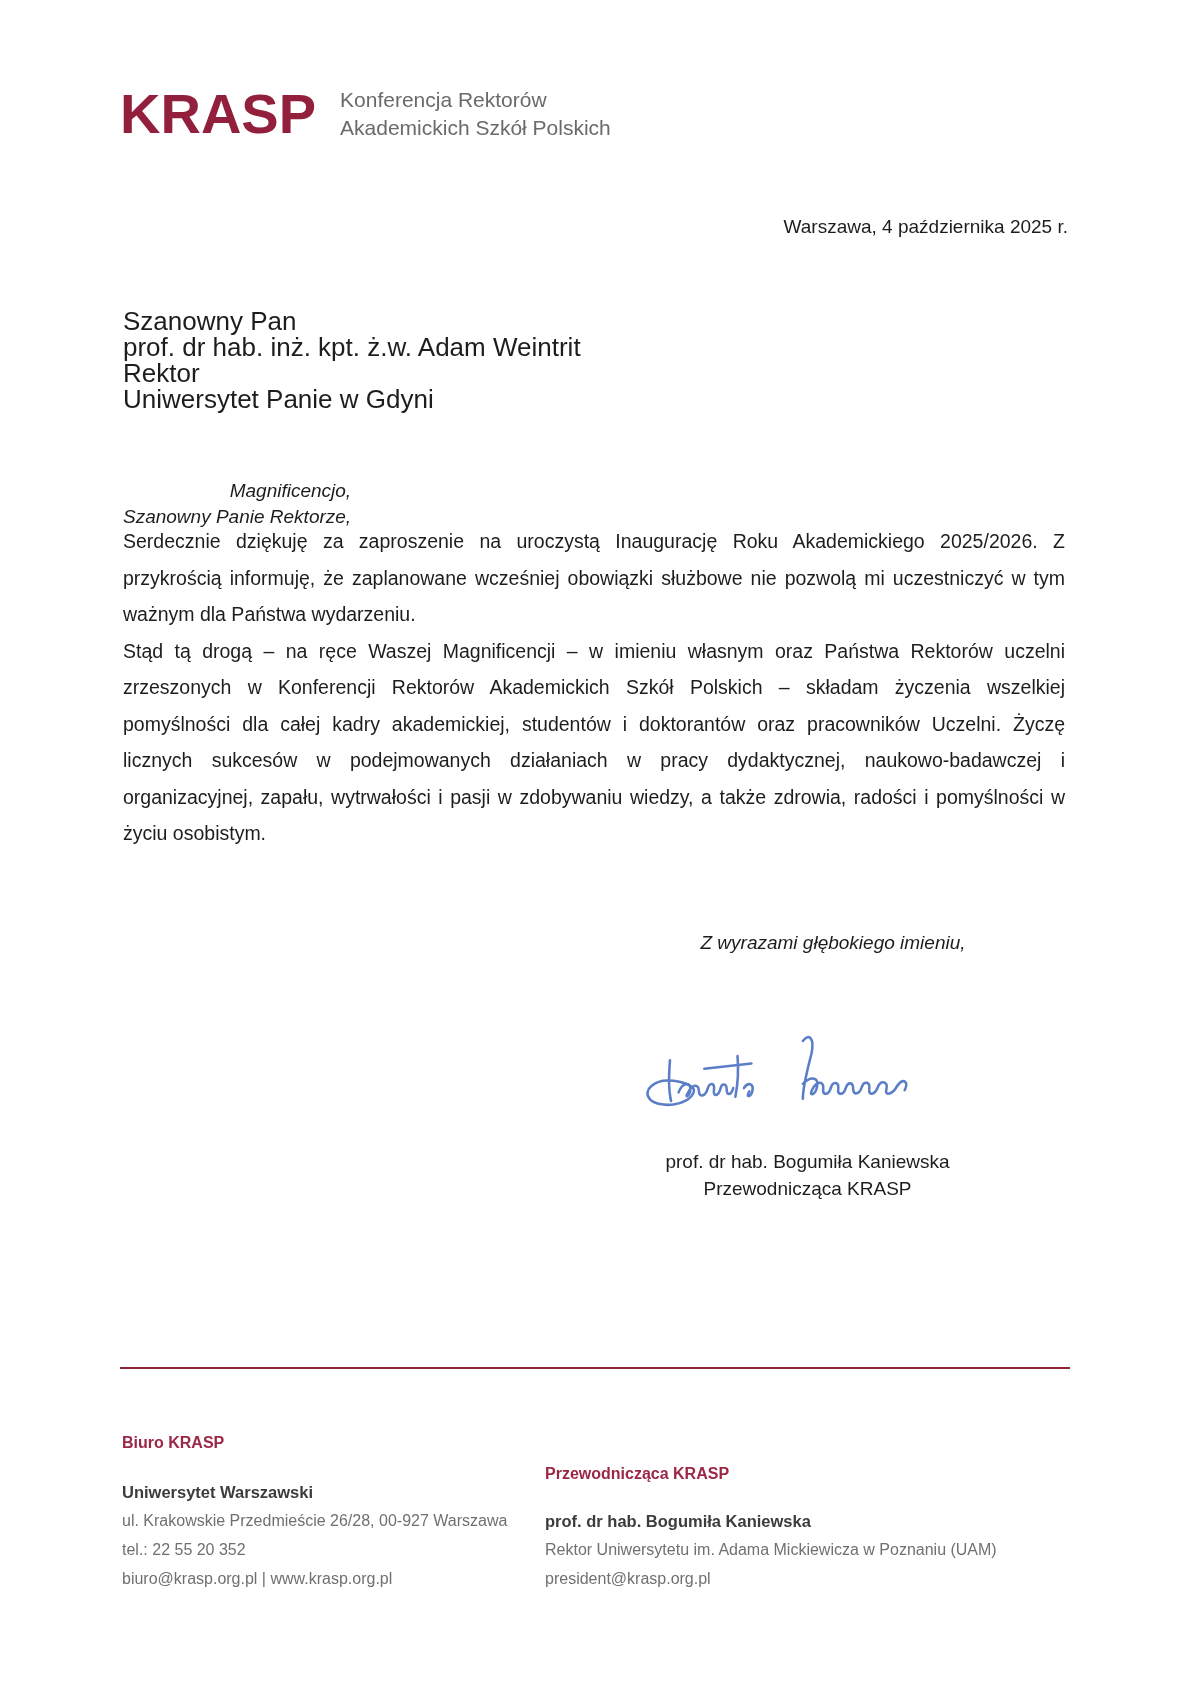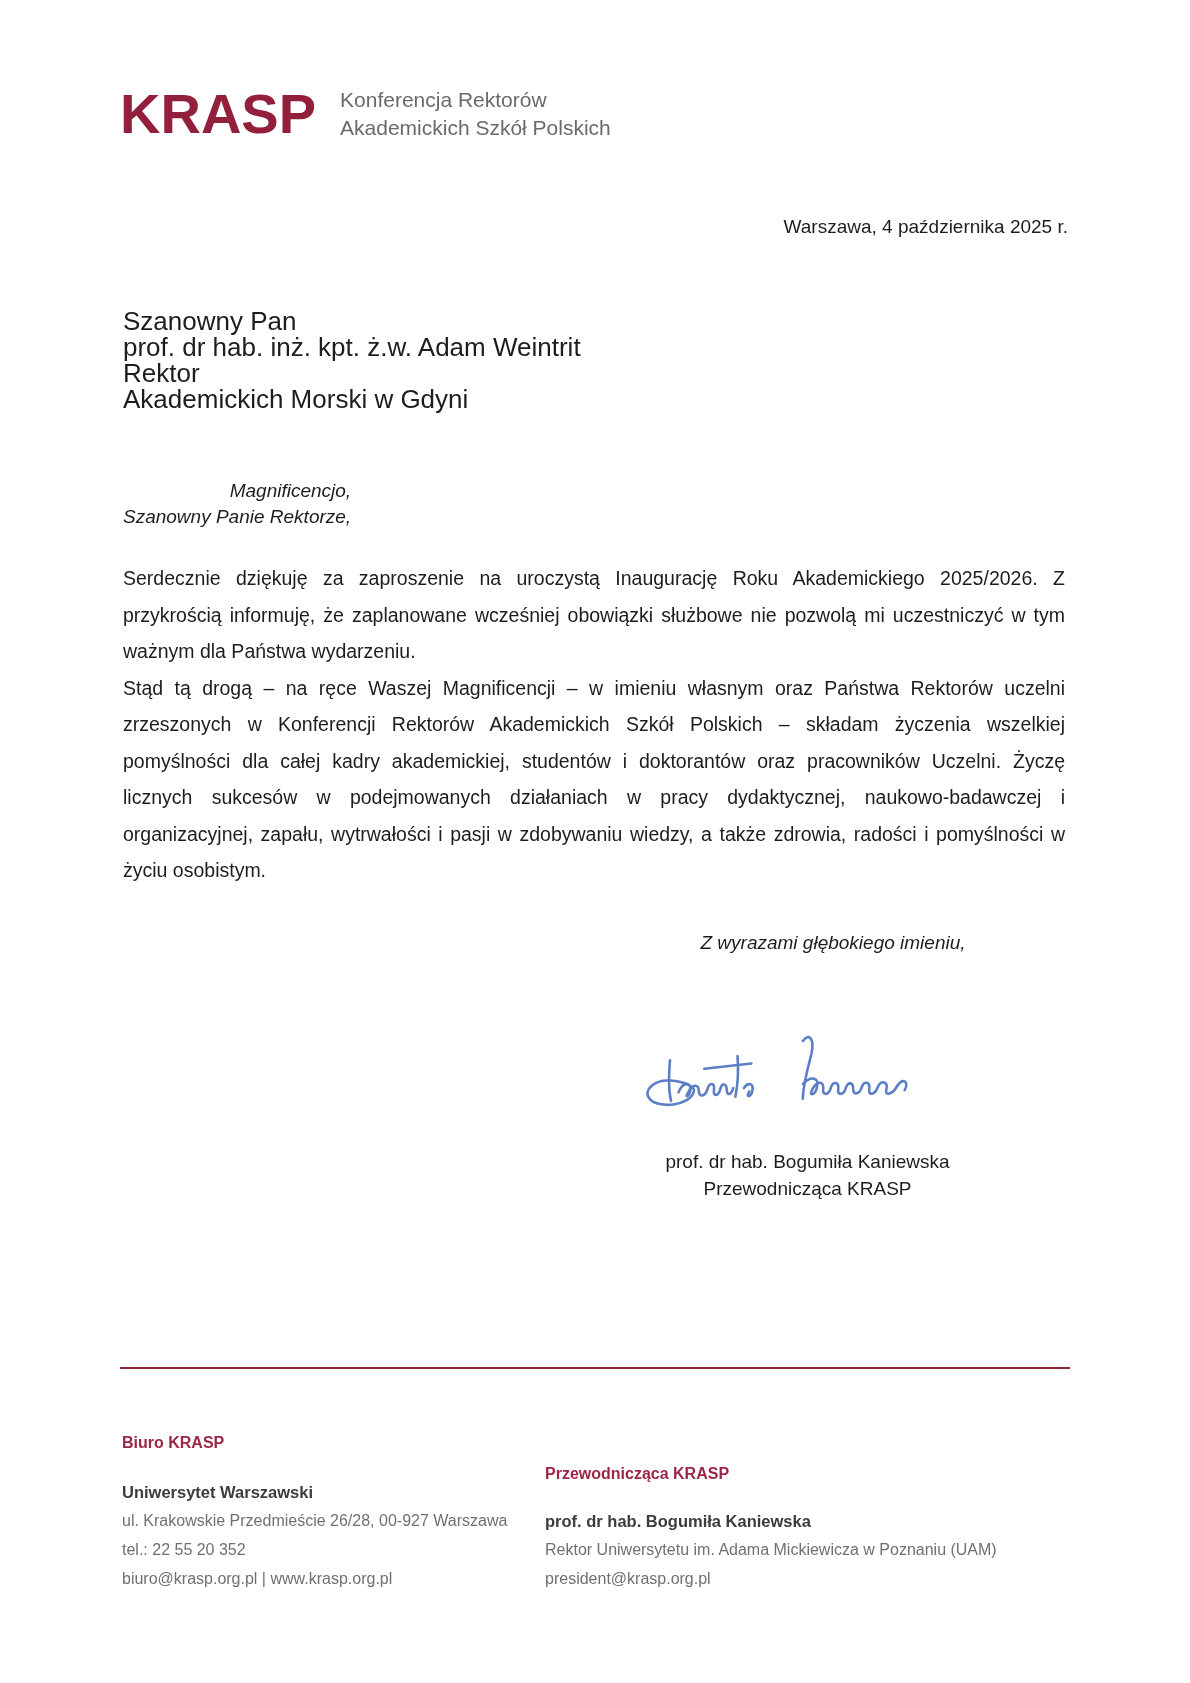--- a/index.html
+++ b/index.html
@@ -33,21 +33,21 @@
     position: absolute; left: 123px; top: 308px;
     font-size: 26px; line-height: 26px;
   }
 
   .salutation {
     position: absolute; left: 123px; top: 478px;
     font-size: 19px; line-height: 26px; font-style: italic; text-align: right;
   }
 
   .body-text {
-    position: absolute; left: 123px; top: 560px; width: 942px;
+    position: absolute; left: 123px; top: 523px; width: 942px;
     font-size: 19.5px; line-height: 36.5px; text-align: justify;
   }
   .body-text p { margin: 0; }
 
   .closing {
     position: absolute; left: 598px; top: 932px; width: 470px;
     font-size: 19px; font-style: italic; text-align: center; white-space: nowrap;
   }
 
   .signature-wrap { position: absolute; left: 640px; top: 1022px; width: 300px; height: 115px; }
@@ -91,21 +91,21 @@
       <div>Akademickich Szkół Polskich</div>
     </div>
   </div>
 
   <div class="date-line">Warszawa, 4 października 2025 r.</div>
 
   <div class="recipient">
     <div>Szanowny Pan</div>
     <div>prof. dr hab. inż. kpt. ż.w. Adam Weintrit</div>
     <div>Rektor</div>
-    <div>Akademickich Morski w Gdyni</div>
+    <div>Uniwersytet Panie w Gdyni</div>
   </div>
 
   <div class="salutation">
     <div>Magnificencjo,</div>
     <div>Szanowny Panie Rektorze,</div>
   </div>
 
   <div class="body-text">
     <p>Serdecznie dziękuję za zaproszenie na uroczystą Inaugurację Roku Akademickiego 2025/2026. Z przykrością informuję, że zaplanowane wcześniej obowiązki służbowe nie pozwolą mi uczestniczyć w tym ważnym dla Państwa wydarzeniu.</p>
     <p>Stąd tą drogą – na ręce Waszej Magnificencji – w imieniu własnym oraz Państwa Rektorów uczelni zrzeszonych w Konferencji Rektorów Akademickich Szkół Polskich – składam życzenia wszelkiej pomyślności dla całej kadry akademickiej, studentów i doktorantów oraz pracowników Uczelni. Życzę licznych sukcesów w podejmowanych działaniach w pracy dydaktycznej, naukowo-badawczej i organizacyjnej, zapału, wytrwałości i pasji w zdobywaniu wiedzy, a także zdrowia, radości i pomyślności w życiu osobistym.</p>

